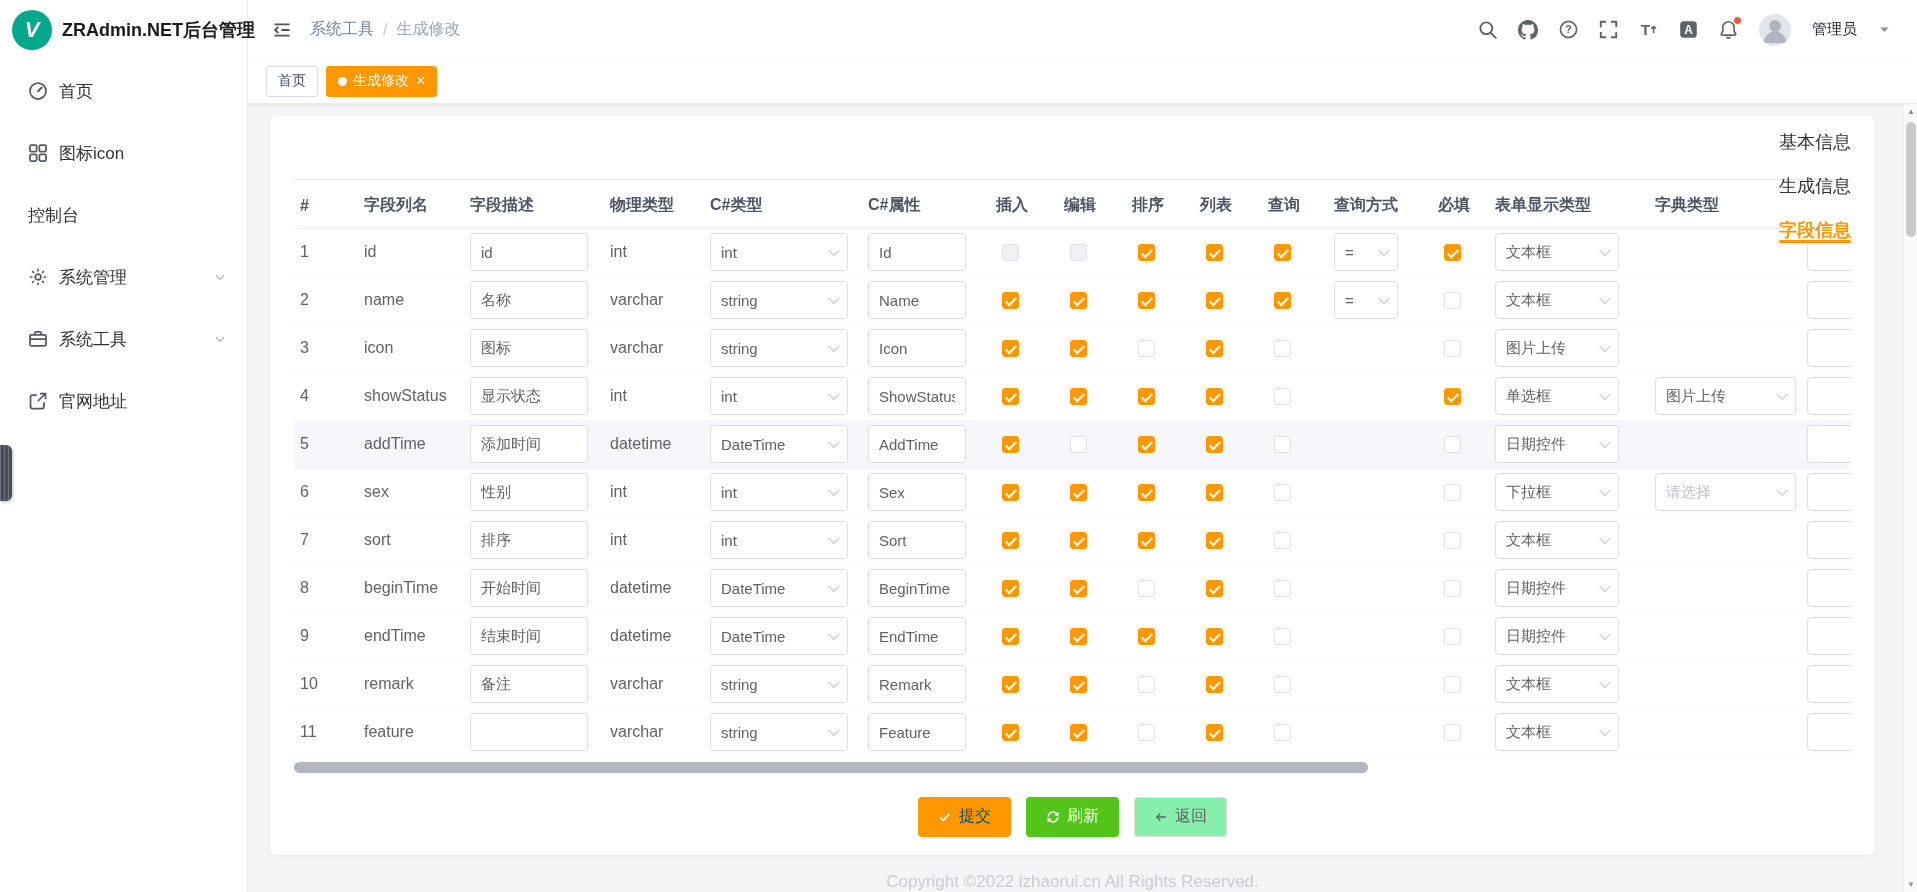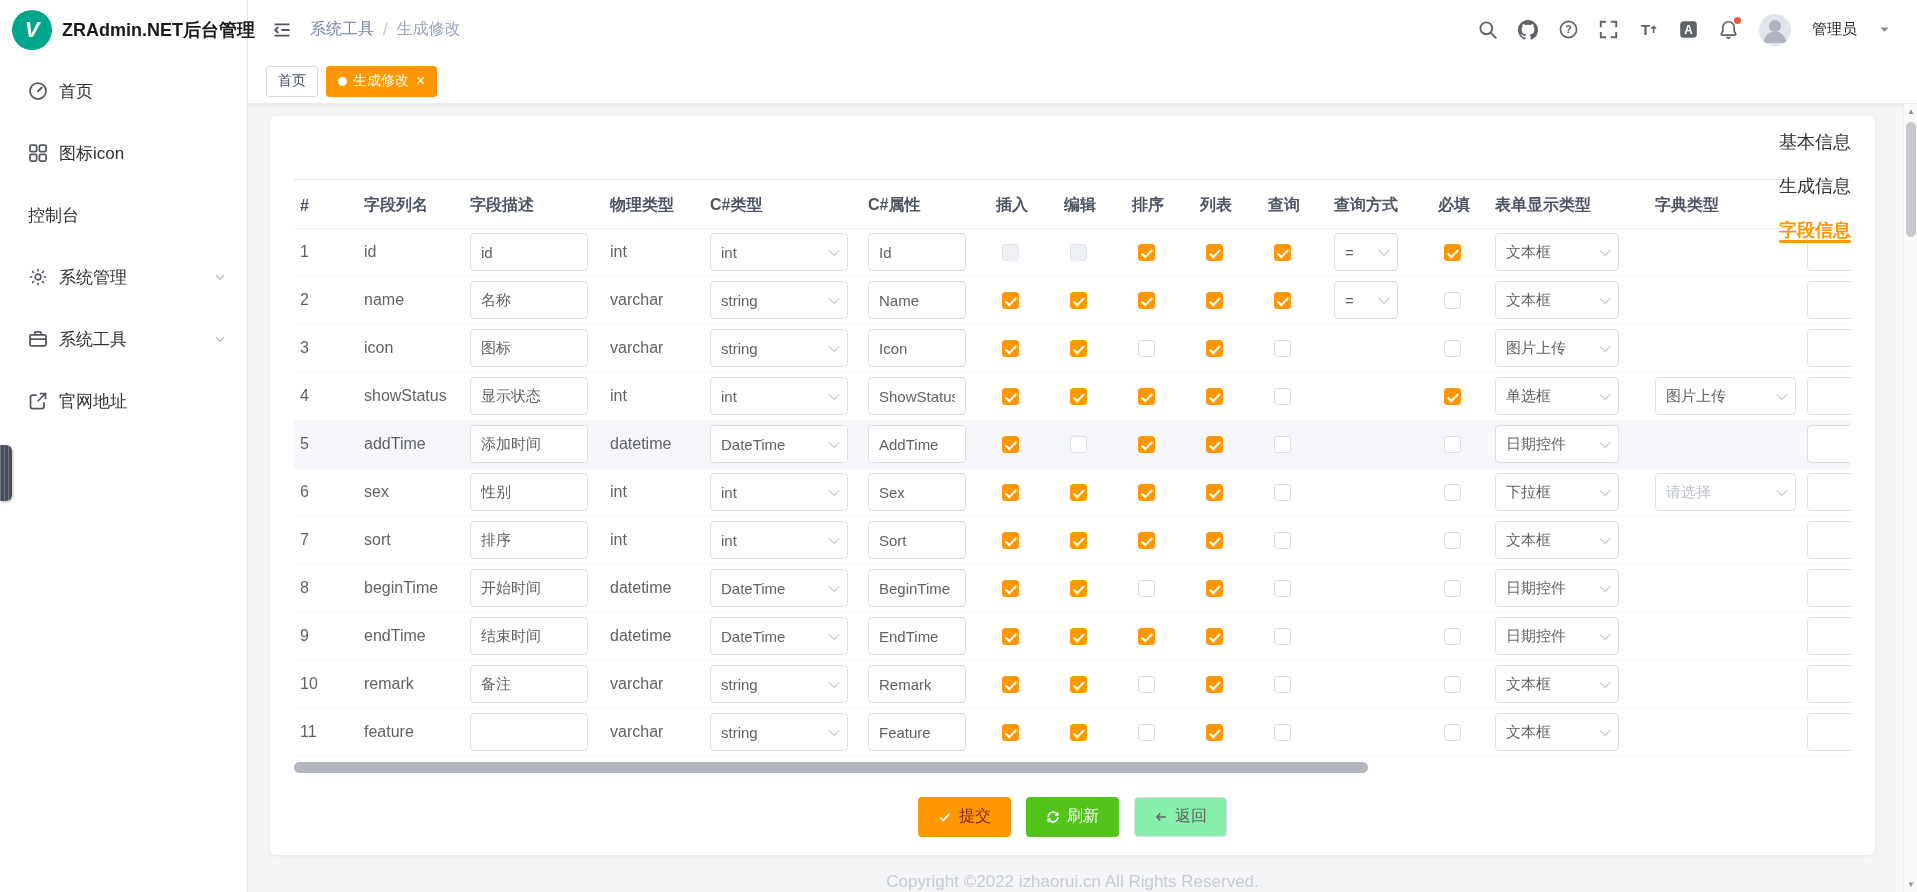--- a/index.html
+++ b/index.html
@@ -90,21 +90,21 @@
   .cb.checked::after{content:""; position:absolute; left:5px; top:1.5px; width:4px; height:9px;
       border:solid #fff; border-width:0 2px 2px 0; transform:rotate(45deg);}
   .cb.disabled{background:#eef0f4; border-color:#e0e4ea; cursor:not-allowed;}
 
   .h-scrollbar{width:100%; height:11px; margin-top:5px; position:relative;}
   .h-thumb{position:absolute; left:0; top:0; width:69%; height:11px; border-radius:6px; background:#b3b6bc; cursor:pointer;}
 
   .actions{display:flex; justify-content:center; gap:15px; margin-top:24px;}
   .btn{height:40px; padding:0 19px; border-radius:4px; border:1px solid transparent; font-size:16px;
        display:inline-flex; align-items:center; gap:7px; cursor:pointer; font-family:inherit;}
-  .btn-orange{background:var(--accent); color:#7f1d1d;}
+  .btn-orange{background:var(--accent); color:#0c4a6e;}
   .btn-green{background:var(--green); color:#fff;}
   .btn-plain{background:#86efac; border-color:var(--bd); color:var(--txt);}
   .bi{display:inline-flex;}
 
   .footer{text-align:center; color:#c8cbd0; font-size:17px; padding:17px 0 0;}
 
   
   .v-scrollbar{position:absolute; right:0; top:104px; bottom:0; width:14px; background:#fafafa;
      border-left:1px solid #ededed; z-index:40;}
   .sb-arrow{position:absolute; left:0; width:14px; text-align:center; font-size:8px; color:#8a8f99; cursor:pointer;}

